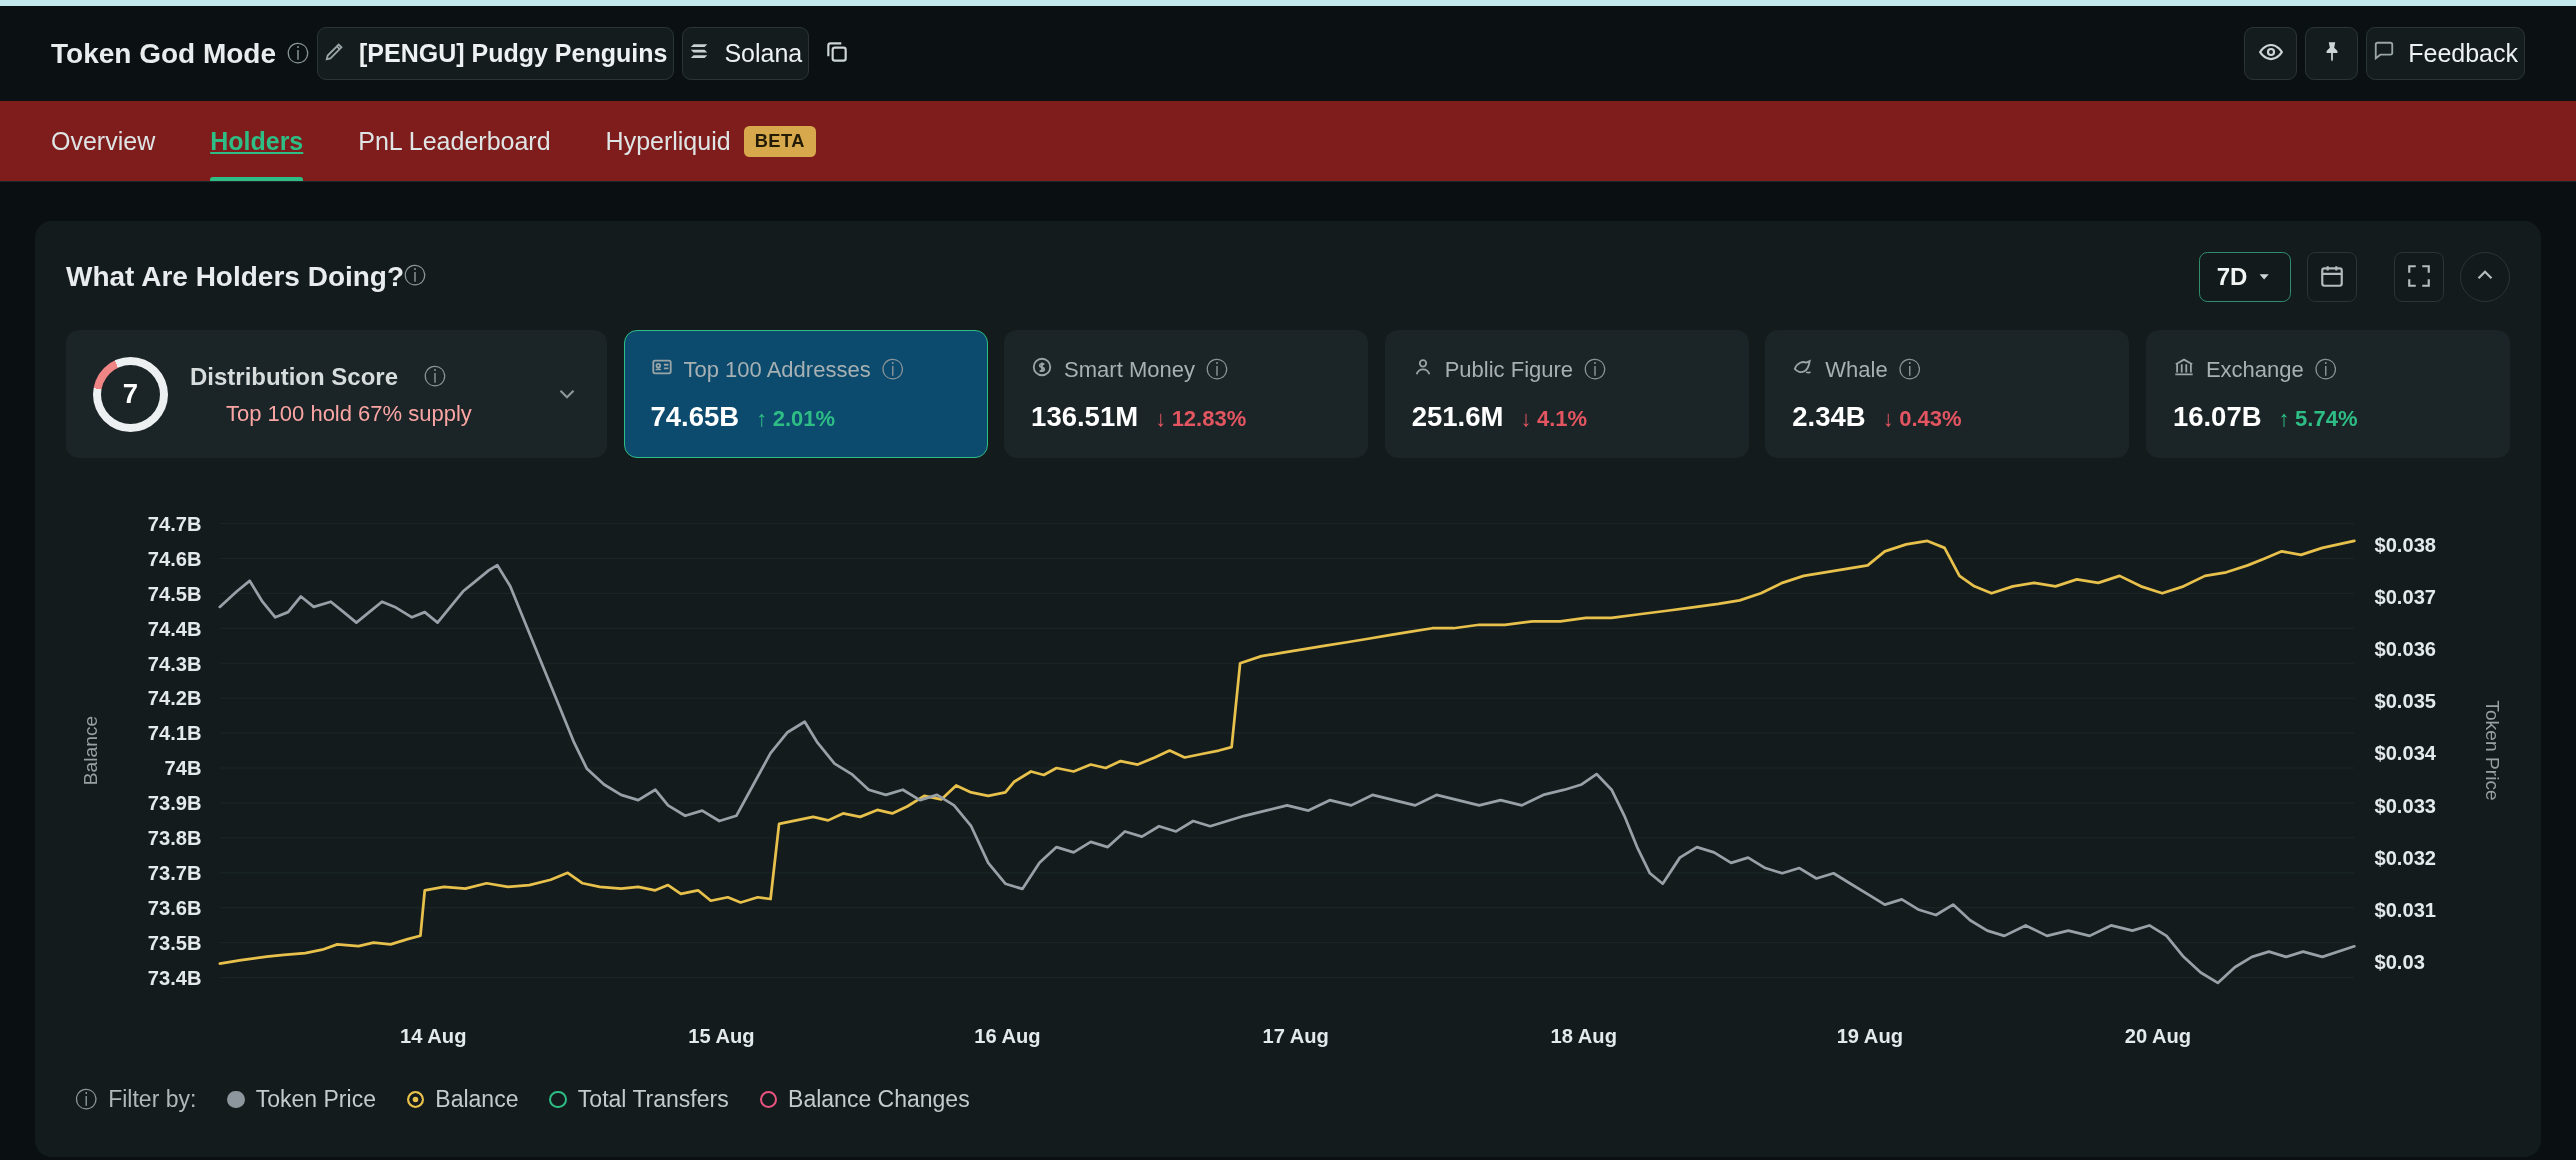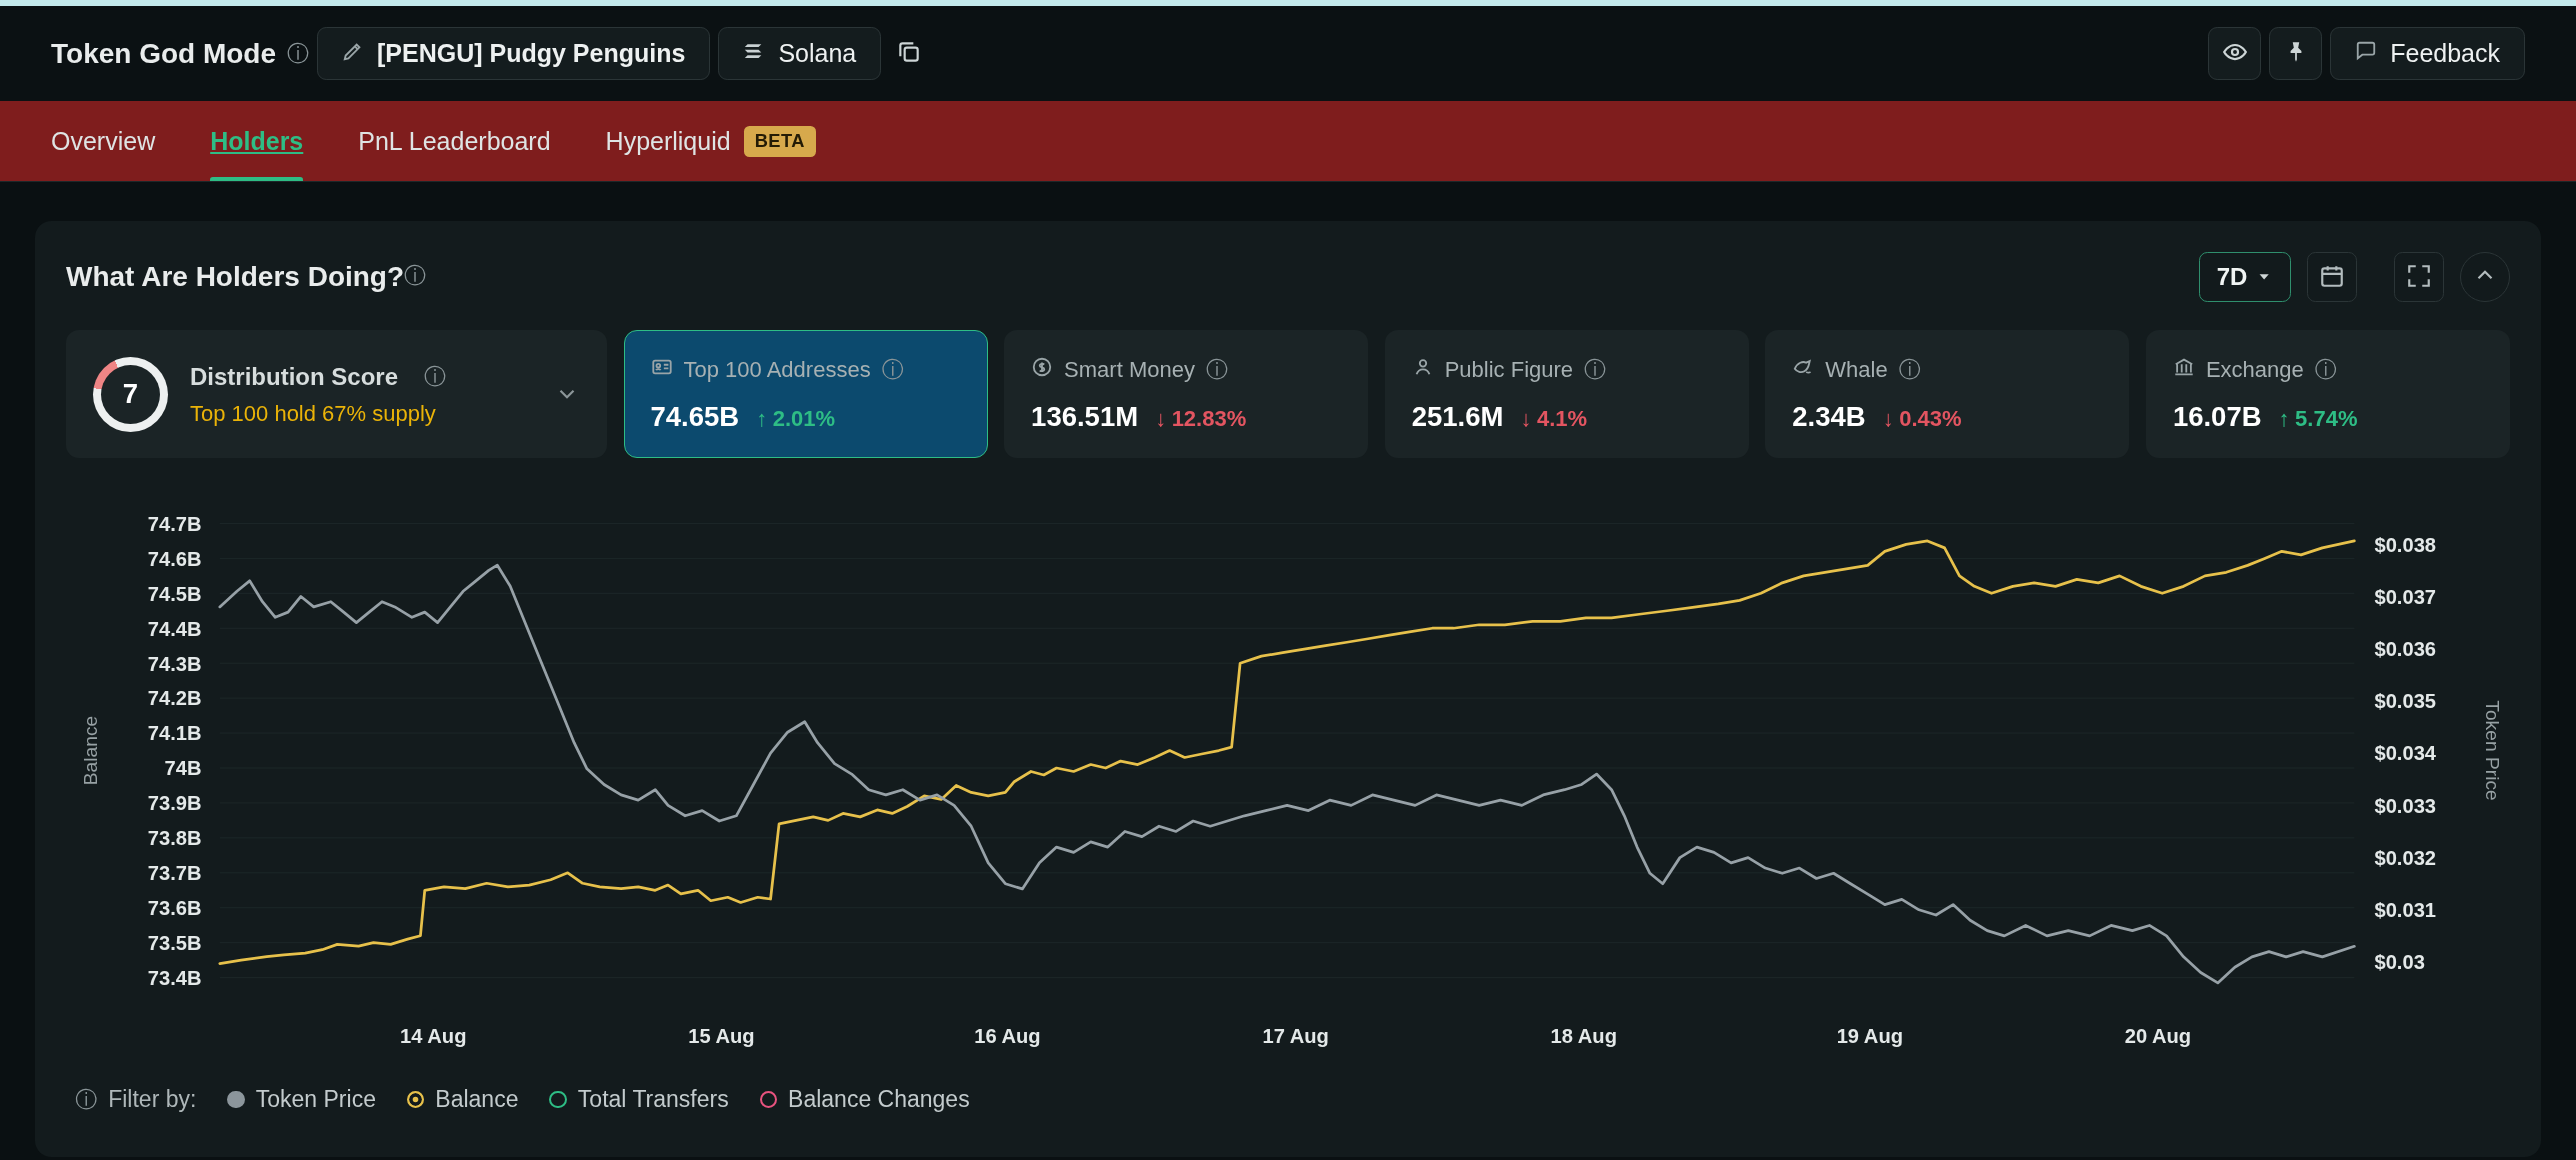--- a/index.html
+++ b/index.html
@@ -8,21 +8,21 @@
     font-family:"Liberation Sans","DejaVu Sans",sans-serif;
     background:#0a1012; color:#e9ecec;
   }
   .top-strip { height:6.4px; background:#c3e9ec; }
 
   
   .header { height:95px; display:flex; align-items:center; padding:0 51px; gap:8px; background:#0b1113; }
   .app-title { font-size:28px; font-weight:700; display:flex; align-items:center; gap:11px; }
   .info { color:#8a9598; font-size:22px; font-weight:400; font-style:normal; }
   .hbtn {
-    display:flex; align-items:center; gap:13px; height:53px; padding:0 24px;
+    display:flex; align-items:center; gap:13px; height:53px; padding:0 6px;
     background:#141c1e; border:0.9px solid #2b3537; border-radius:9.2px;
     font-size:25px; color:#eef1f1; cursor:pointer;
   }
   .hbtn.bold { font-weight:700; }
   .icon-btn {
     width:53px; height:53px; display:flex; align-items:center; justify-content:center;
     background:#141c1e; border:0.9px solid #2b3537; border-radius:9.2px; color:#cdd5d6; cursor:pointer;
   }
   .plain-icon { background:none; border:none; width:40px; }
   .spacer { flex:1; }
@@ -66,21 +66,21 @@
   }
   .stat-card.selected { border-color:#2ebd85; background:#0c4a6e; }
   .dist-card { flex:0 0 541px; display:flex; align-items:center; gap:22px; }
   .gauge { width:75px; height:75px; border-radius:50%; flex:none;
     background:conic-gradient(from -80deg,#ef8585 0 55deg,#edf0f0 55deg 360deg);
     display:flex; align-items:center; justify-content:center; }
   .gauge-inner { width:59px; height:59px; border-radius:50%; background:#1b2426;
     display:flex; align-items:center; justify-content:center; font-size:27.5px; font-weight:700; color:#ffffff; }
   .dist-text { flex:1; min-width:0; }
   .dist-label { font-size:24px; font-weight:600; color:#d7dddd; display:flex; align-items:center; gap:26px; }
-  .dist-sub { font-size:22px; color:#eab308; margin-top:9.2px; }
+  .dist-sub { font-size:22px; color:#fca5a5; margin-top:9.2px;margin-left:36px; }
   .stat-label-row { display:flex; align-items:center; gap:11px; font-size:22px; color:#a7b1b3; margin-bottom:16.5px; white-space:nowrap; }
   .stat-value-row { display:flex; align-items:baseline; gap:17px; white-space:nowrap; }
   .stat-value { font-size:27.5px; font-weight:700; color:#ffffff; }
   .stat-change { font-size:22px; font-weight:600; display:flex; align-items:baseline; gap:5.5px; }
   .stat-change.up { color:#2ebd85; }
   .stat-change.down { color:#e35561; }
   .chev { color:#8c9699; }
 
   
   .chart-wrap { width:100%; }

